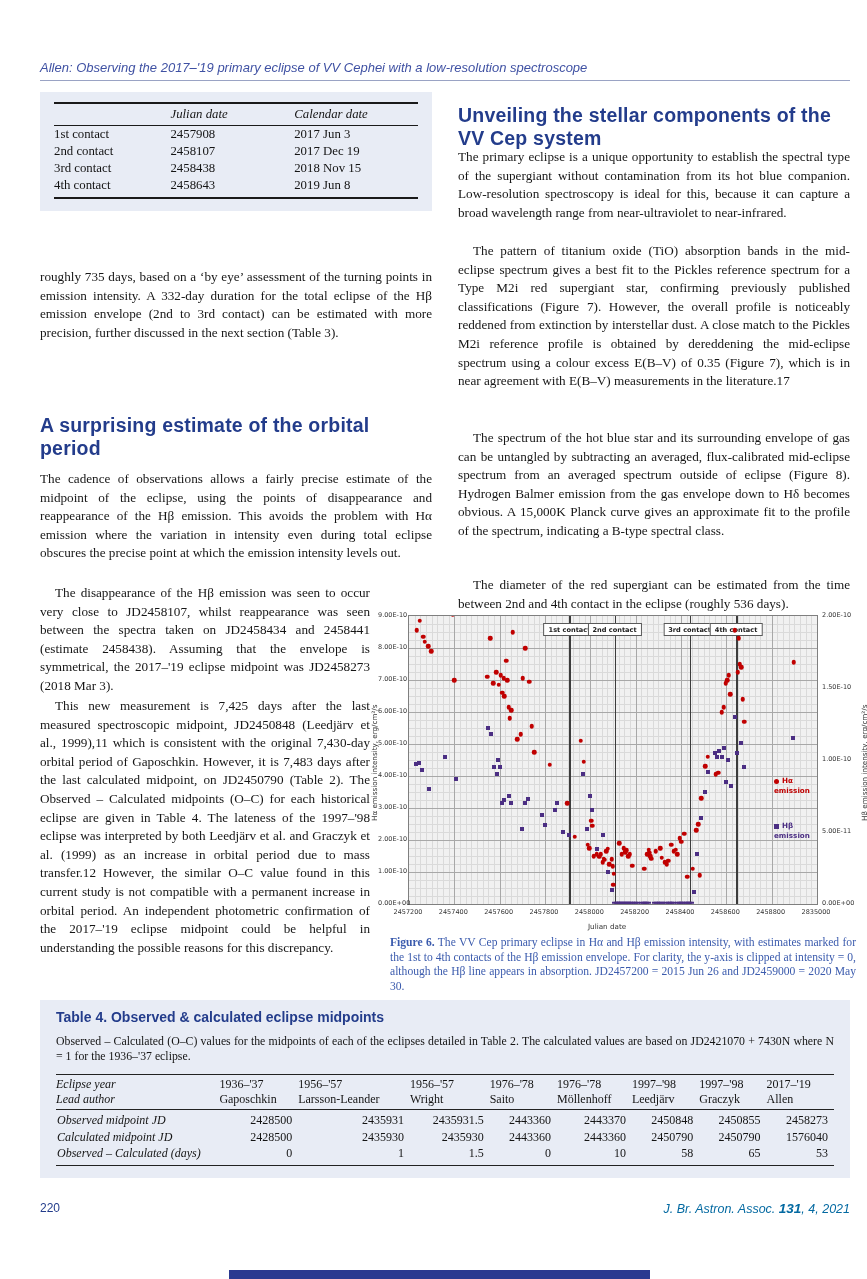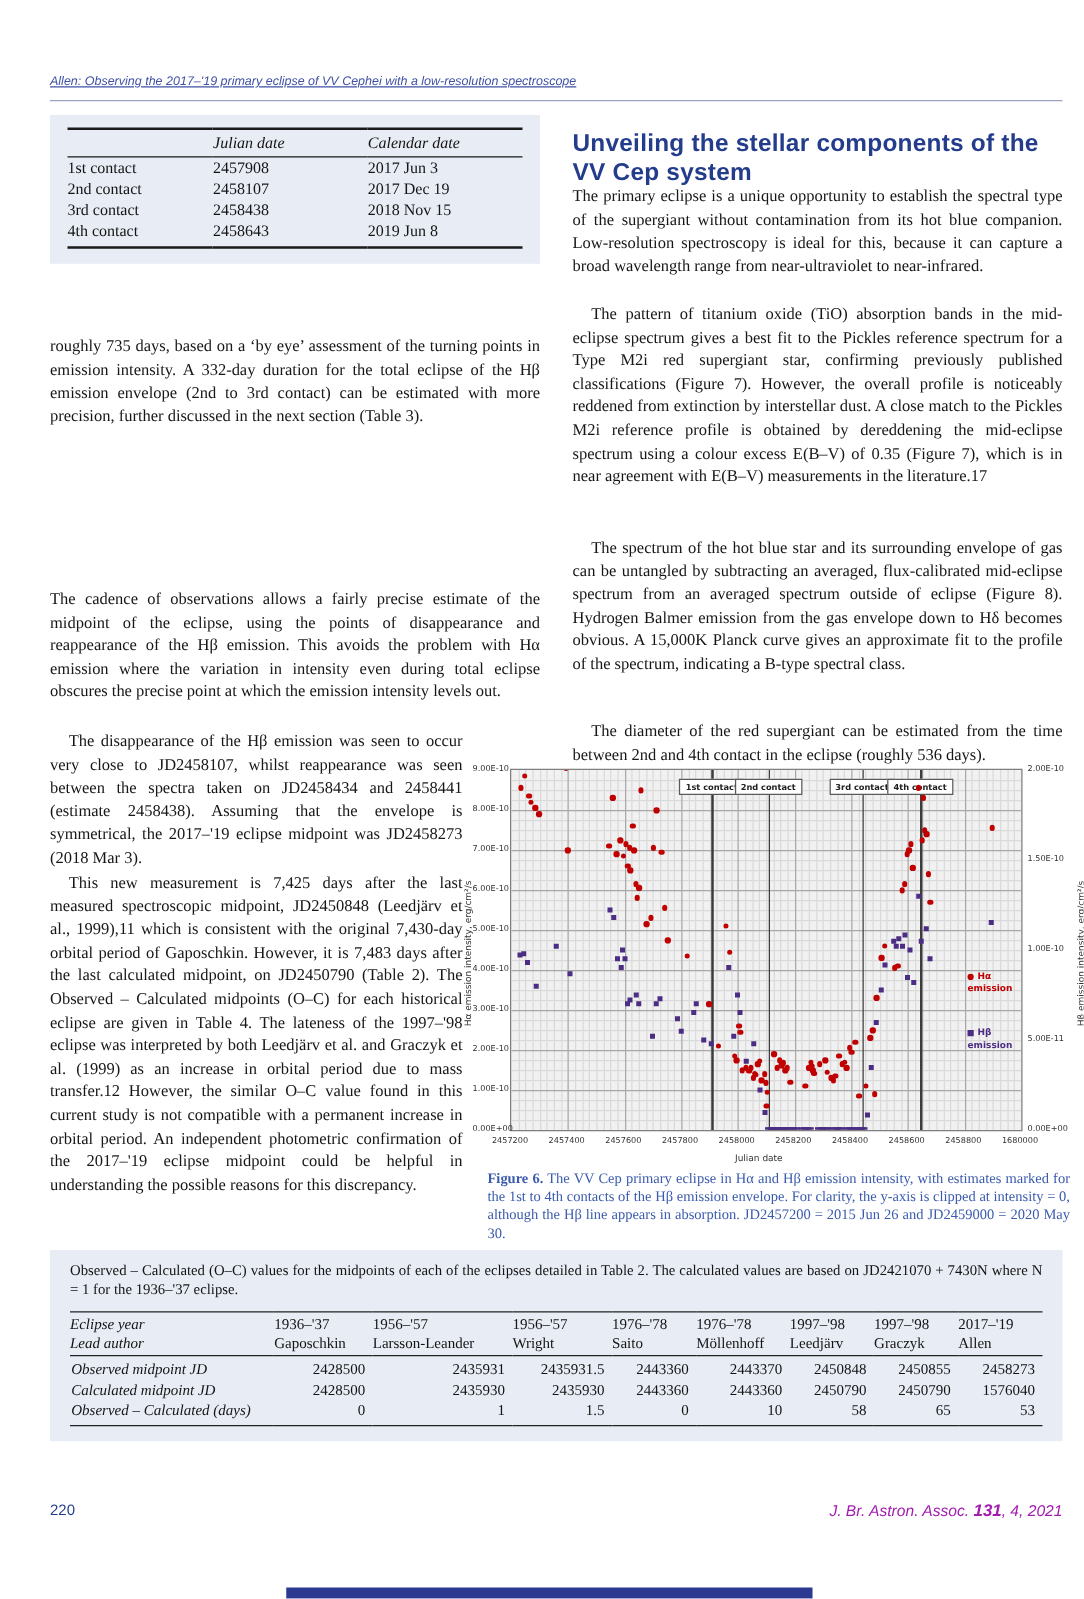--- a/index.html
+++ b/index.html
@@ -1,20 +1,20 @@
 <!DOCTYPE html>
 <html><head>
 <meta charset="utf-8">
 <style>
   html,body{margin:0;padding:0;background:#ffffff;}
   .page{position:relative;width:867px;height:1279px;background:#fff;overflow:hidden;
         font-family:"Liberation Serif",serif;color:#141414;}
   
   .running-head{position:absolute;left:40px;top:60px;width:700px;
-    font-family:"Liberation Sans",sans-serif;font-style:italic;font-size:10px;color:#3f51a3;text-decoration:underline;}
+    font-family:"Liberation Sans",sans-serif;font-style:italic;font-size:13px;color:#3f51a3;}
   .head-rule{position:absolute;left:40px;top:80px;width:810px;height:1px;background:#9aa3c4;}
   
   .para{position:absolute;font-size:13.2px;line-height:18.6px;text-align:justify;color:#161616;}
   .indent{text-indent:15px;}
   .sec-head{position:absolute;font-family:"Liberation Sans",sans-serif;font-weight:bold;
     font-size:19.5px;line-height:23px;color:#233c8b;letter-spacing:.2px;}
   
   .panel{position:absolute;background:#e8ecf5;}
   .panel h3{margin:0;font-family:"Liberation Sans",sans-serif;font-weight:bold;color:#233c8b;}
   .t3{left:40px;top:92px;width:392px;padding:10px 14px 12px 14px;box-sizing:border-box;}
@@ -34,21 +34,21 @@
   .t4 tbody tr:first-child td{padding-top:3px;}
   .t4 tbody tr:last-child td{border-bottom:1.5px solid #222;padding-bottom:4px;}
   
   .caption{position:absolute;left:390px;top:936px;width:466px;font-size:11.6px;line-height:14.6px;
     color:#3b5bad;text-align:justify;}
   .caption .cap-label{font-weight:bold;}
   
   .footer-left{position:absolute;left:40px;top:1201px;font-family:"Liberation Sans",sans-serif;
     font-size:12px;color:#233c8b;}
   .footer-right{position:absolute;right:17px;top:1201px;font-family:"Liberation Sans",sans-serif;
-    font-size:12.5px;font-style:italic;color:#a21caf;}
+    font-size:12.5px;font-style:italic;color:#0369a1;}
   .footer-right b{font-size:13.5px;}
   .bottom-bar{position:absolute;left:229px;top:1270px;width:421px;height:9px;background:#2b3990;}
   
   #chart{position:absolute;left:370px;top:610px;width:496px;height:332px;
     font-family:"DejaVu Sans",sans-serif;}
   #plot{position:absolute;left:38px;top:5px;width:408px;height:288px;background:#f1f1f1;
     border:1px solid #7f7f7f;overflow:hidden;}
   .gl{position:absolute;background:#dadada;}
   .gl.major{background:#a8a8a8;}
   .contact-line{position:absolute;width:1.5px;background:#3c3c3c;top:0;bottom:0;}
@@ -105,20 +105,21 @@
           <tr>
             <td>4th contact</td>
             <td>2458643</td>
             <td>2019 Jun 8</td>
           </tr>
         </tbody>
       </table>
   </section>
 
   <div class="para" style="left:40px;top:268px;width:392px;">roughly 735 days, based on a ‘by eye’ assessment of the turning points in emission intensity. A 332-day duration for the total eclipse of the Hβ emission envelope (2nd to 3rd contact) can be estimated with more precision, further discussed in the next section (Table 3).</div>
+  <h2 class="sec-head" style="left:40px;top:398px;width:392px;">A surprising estimate of the orbital period</h2>
   <div class="para" style="left:40px;top:470px;width:392px;">The cadence of observations allows a fairly precise estimate of the midpoint of the eclipse, using the points of disappearance and reappearance of the Hβ emission. This avoids the problem with Hα emission where the variation in intensity even during total eclipse obscures the precise point at which the emission intensity levels out.</div>
   <div class="para indent" style="left:40px;top:584px;width:330px;">The disappearance of the Hβ emission was seen to occur very close to JD2458107, whilst reappearance was seen between the spectra taken on JD2458434 and 2458441 (estimate 2458438). Assuming that the envelope is symmetrical, the 2017–'19 eclipse midpoint was JD2458273 (2018 Mar 3).</div>
   <div class="para indent" style="left:40px;top:697px;width:330px;">This new measurement is 7,425 days after the last measured spectroscopic midpoint, JD2450848 (Leedjärv et al., 1999),11 which is consistent with the original 7,430-day orbital period of Gaposchkin. However, it is 7,483 days after the last calculated midpoint, on JD2450790 (Table 2). The Observed – Calculated midpoints (O–C) for each historical eclipse are given in Table 4. The lateness of the 1997–'98 eclipse was interpreted by both Leedjärv et al. and Graczyk et al. (1999) as an increase in orbital period due to mass transfer.12 However, the similar O–C value found in this current study is not compatible with a permanent increase in orbital period. An independent photometric confirmation of the 2017–'19 eclipse midpoint could be helpful in understanding the possible reasons for this discrepancy.</div>
 
   <h2 class="sec-head" style="left:458px;top:88px;width:392px;">Unveiling the stellar components of the VV Cep system</h2>
   <div class="para" style="left:458px;top:148px;width:392px;">The primary eclipse is a unique opportunity to establish the spectral type of the supergiant without contamination from its hot blue companion. Low-resolution spectroscopy is ideal for this, because it can capture a broad wavelength range from near-ultraviolet to near-infrared.</div>
   <div class="para indent" style="left:458px;top:242px;width:392px;">The pattern of titanium oxide (TiO) absorption bands in the mid-eclipse spectrum gives a best fit to the Pickles reference spectrum for a Type M2i red supergiant star, confirming previously published classifications (Figure 7). However, the overall profile is noticeably reddened from extinction by interstellar dust. A close match to the Pickles M2i reference profile is obtained by dereddening the mid-eclipse spectrum using a colour excess E(B–V) of 0.35 (Figure 7), which is in near agreement with E(B–V) measurements in the literature.17</div>
   <div class="para indent" style="left:458px;top:429px;width:392px;">The spectrum of the hot blue star and its surrounding envelope of gas can be untangled by subtracting an averaged, flux-calibrated mid-eclipse spectrum from an averaged spectrum outside of eclipse (Figure 8). Hydrogen Balmer emission from the gas envelope down to Hδ becomes obvious. A 15,000K Planck curve gives an approximate fit to the profile of the spectrum, indicating a B-type spectral class.</div>
   <div class="para indent" style="left:458px;top:576px;width:392px;">The diameter of the red supergiant can be estimated from the time between 2nd and 4th contact in the eclipse (roughly 536 days).</div>
 
@@ -444,29 +445,30 @@
       <div class="tick yr" style="left: 452px; top: 5px;">2.00E-10</div>
       <div class="tick xb" style="left: 38px; top: 298px;">2457200</div>
       <div class="tick xb" style="left: 83.3333px; top: 298px;">2457400</div>
       <div class="tick xb" style="left: 128.667px; top: 298px;">2457600</div>
       <div class="tick xb" style="left: 174px; top: 298px;">2457800</div>
       <div class="tick xb" style="left: 219.333px; top: 298px;">2458000</div>
       <div class="tick xb" style="left: 264.667px; top: 298px;">2458200</div>
       <div class="tick xb" style="left: 310px; top: 298px;">2458400</div>
       <div class="tick xb" style="left: 355.333px; top: 298px;">2458600</div>
       <div class="tick xb" style="left: 400.667px; top: 298px;">2458800</div>
-      <div class="tick xb" style="left: 446px; top: 298px;">1680000</div>
+      <div class="tick xb" style="left: 446px; top: 298px;">2835000</div>
       <div class="axis-title" style="left: 218px; top: 312px;">Julian date</div>
       <div class="axis-title rot" style="left: 0px; top: 211px;">Hα emission intensity, erg/cm²/s</div>
       <div class="axis-title rot" style="left: 490px; top: 211px;">Hβ emission intensity, erg/cm²/s</div>
     </div>
 
   <div class="caption"><span class="cap-label">Figure 6.</span><span> The VV Cep primary eclipse in Hα and Hβ emission intensity, with estimates marked for the 1st to 4th contacts of the Hβ emission envelope. For clarity, the y-axis is clipped at intensity = 0, although the Hβ line appears in absorption. JD2457200 = 2015 Jun 26 and JD2459000 = 2020 May 30.</span></div>
 
   <section class="panel t4">
+    <h3>Table 4. Observed &amp; calculated eclipse midpoints</h3>
     <p class="note">Observed – Calculated (O–C) values for the midpoints of each of the eclipses detailed in Table 2. The calculated values are based on JD2421070 + 7430N where N = 1 for the 1936–'37 eclipse.</p>
     <table id="table4">
         <thead>
           <tr>
             <td class="lbl" style="width: 21%;">Eclipse year</td>
             <td>1936–'37</td>
             <td>1956–'57</td>
             <td>1956–'57</td>
             <td>1976–'78</td>
             <td>1976–'78</td>

